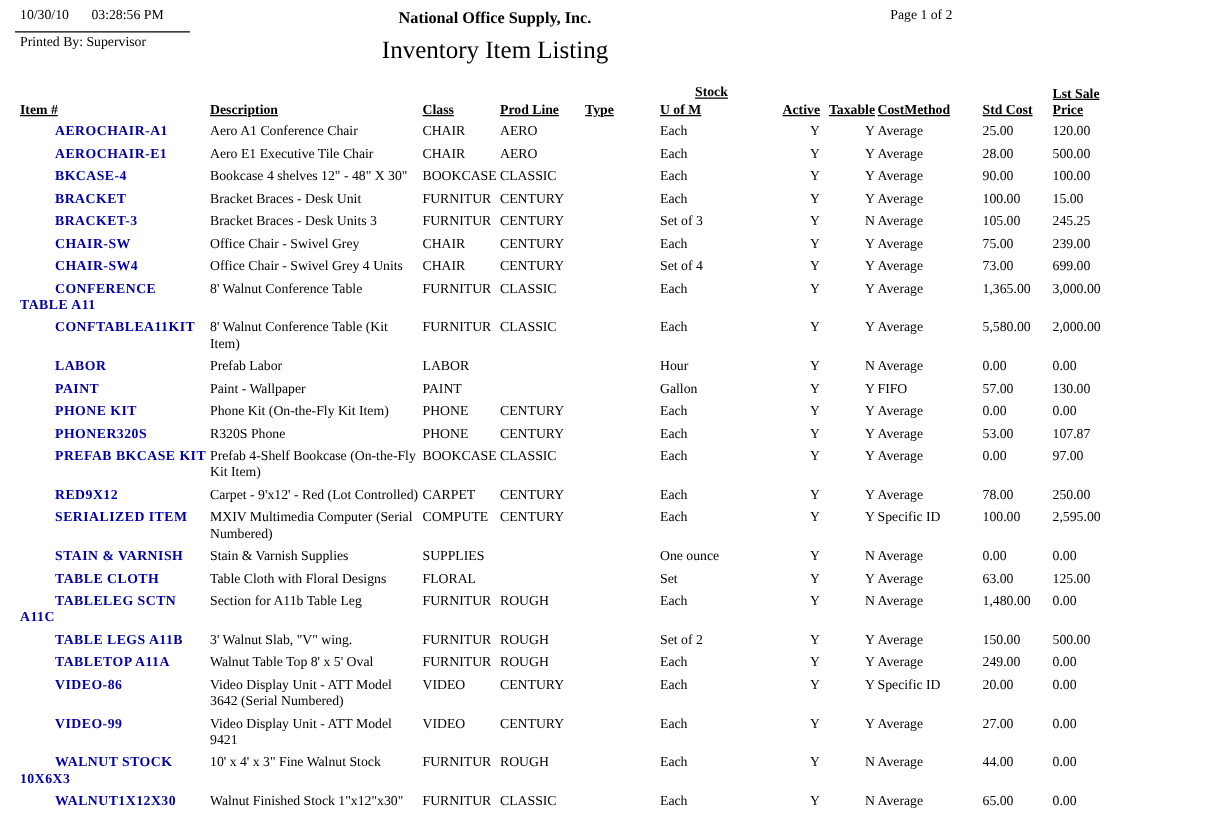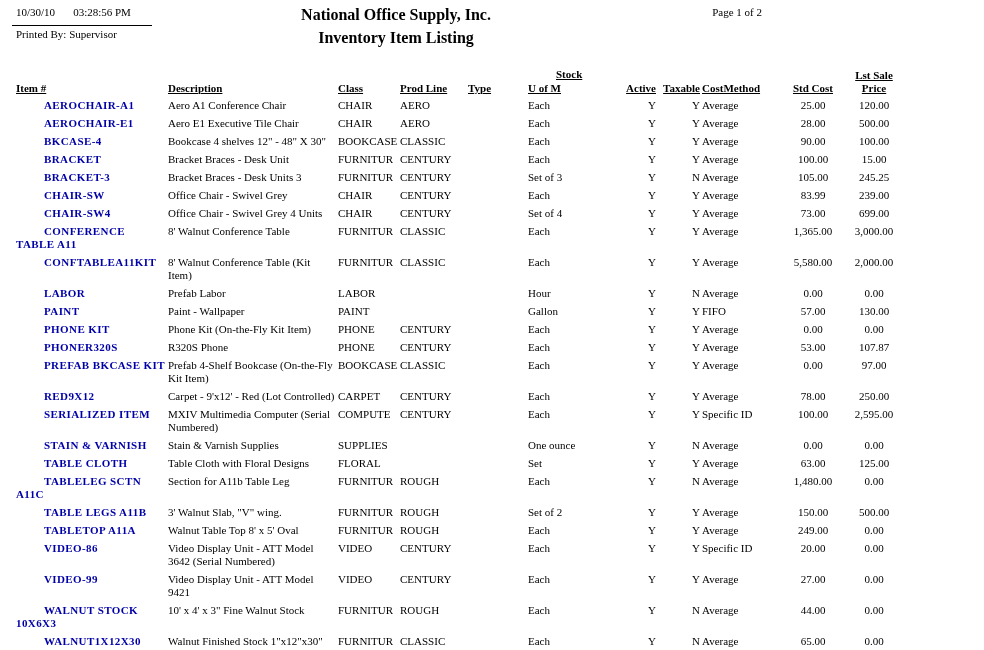--- a/index.html
+++ b/index.html
@@ -9,22 +9,22 @@
     font-family: "Liberation Serif", serif;
     font-size: 11px; color: #000;
   }
   .page { position: relative; padding: 6px 16px 0 16px; width: 792px; }
 
   
   .hdr-row { position: relative; height: 17px; }
   .hdr-left { position: absolute; left: 0; top: 0; white-space: nowrap; }
   .hdr-right { position: absolute; right: 14px; top: 0; white-space: nowrap; }
   .hdr-center { position: absolute; left: 0; right: 0; top: 0; text-align: center; }
-  .company { font-weight: bold; font-size: 16px; }
-  .report-title { font-weight: bold; font-size: 16px; top: 1px; }
+  .company { font-weight: bold; font-size: 13px; }
+  .report-title { font-weight: normal; font-size: 20px; top: 1px; }
   .hdr-row2 { height: 26px; }
   .time { margin-left: 18px; }
   .hdr-rule { width: 140px; border-top: 1px solid #000; margin: 2px 0 2px -4px; }
   .hdr-spacer { height: 12px; }
 
   
   table { border-collapse: collapse; table-layout: fixed; width: 892px; }
   th, td { vertical-align: top; text-align: left; padding: 2px 2px 3px 0; line-height: 13px; overflow: hidden; }
   thead th { vertical-align: bottom; font-weight: bold; padding-bottom: 2px; }
   .u { text-decoration: underline; }
@@ -36,21 +36,21 @@
   col.c-prod { width: 68px; }
   col.c-type { width: 60px; }
   col.c-uofm { width: 90px; }
   col.c-active { width: 40px; }
   col.c-taxable { width: 44px; }
   col.c-cost { width: 84px; }
   col.c-std { width: 56px; }
   col.c-lst { width: 66px; }
 
   th.center, td.center { text-align: right; }
-  th.right, td.right { text-align: center; }
+  th.right, td.right { text-align: left; }
 
   .item-link {
     font-weight: bold;
     color: var(--item-link-color, #0000A0);
     letter-spacing: 0.4px;
     cursor: pointer;
     margin-left: 28px;
   }
 </style>
 </head>
@@ -181,21 +181,21 @@
   <tr>
     <td><span class="item-link">CHAIR-SW</span></td>
     <td>Office Chair - Swivel Grey</td>
     <td>CHAIR</td>
     <td>CENTURY</td>
     <td></td>
     <td>Each</td>
     <td class="center">Y</td>
     <td class="center">Y</td>
     <td>Average</td>
-    <td class="right">83.99</td>
+    <td class="right">75.00</td>
     <td class="right">239.00</td>
   </tr>
 
   <tr>
     <td><span class="item-link">CHAIR-SW4</span></td>
     <td>Office Chair - Swivel Grey 4 Units</td>
     <td>CHAIR</td>
     <td>CENTURY</td>
     <td></td>
     <td>Set of 4</td>

